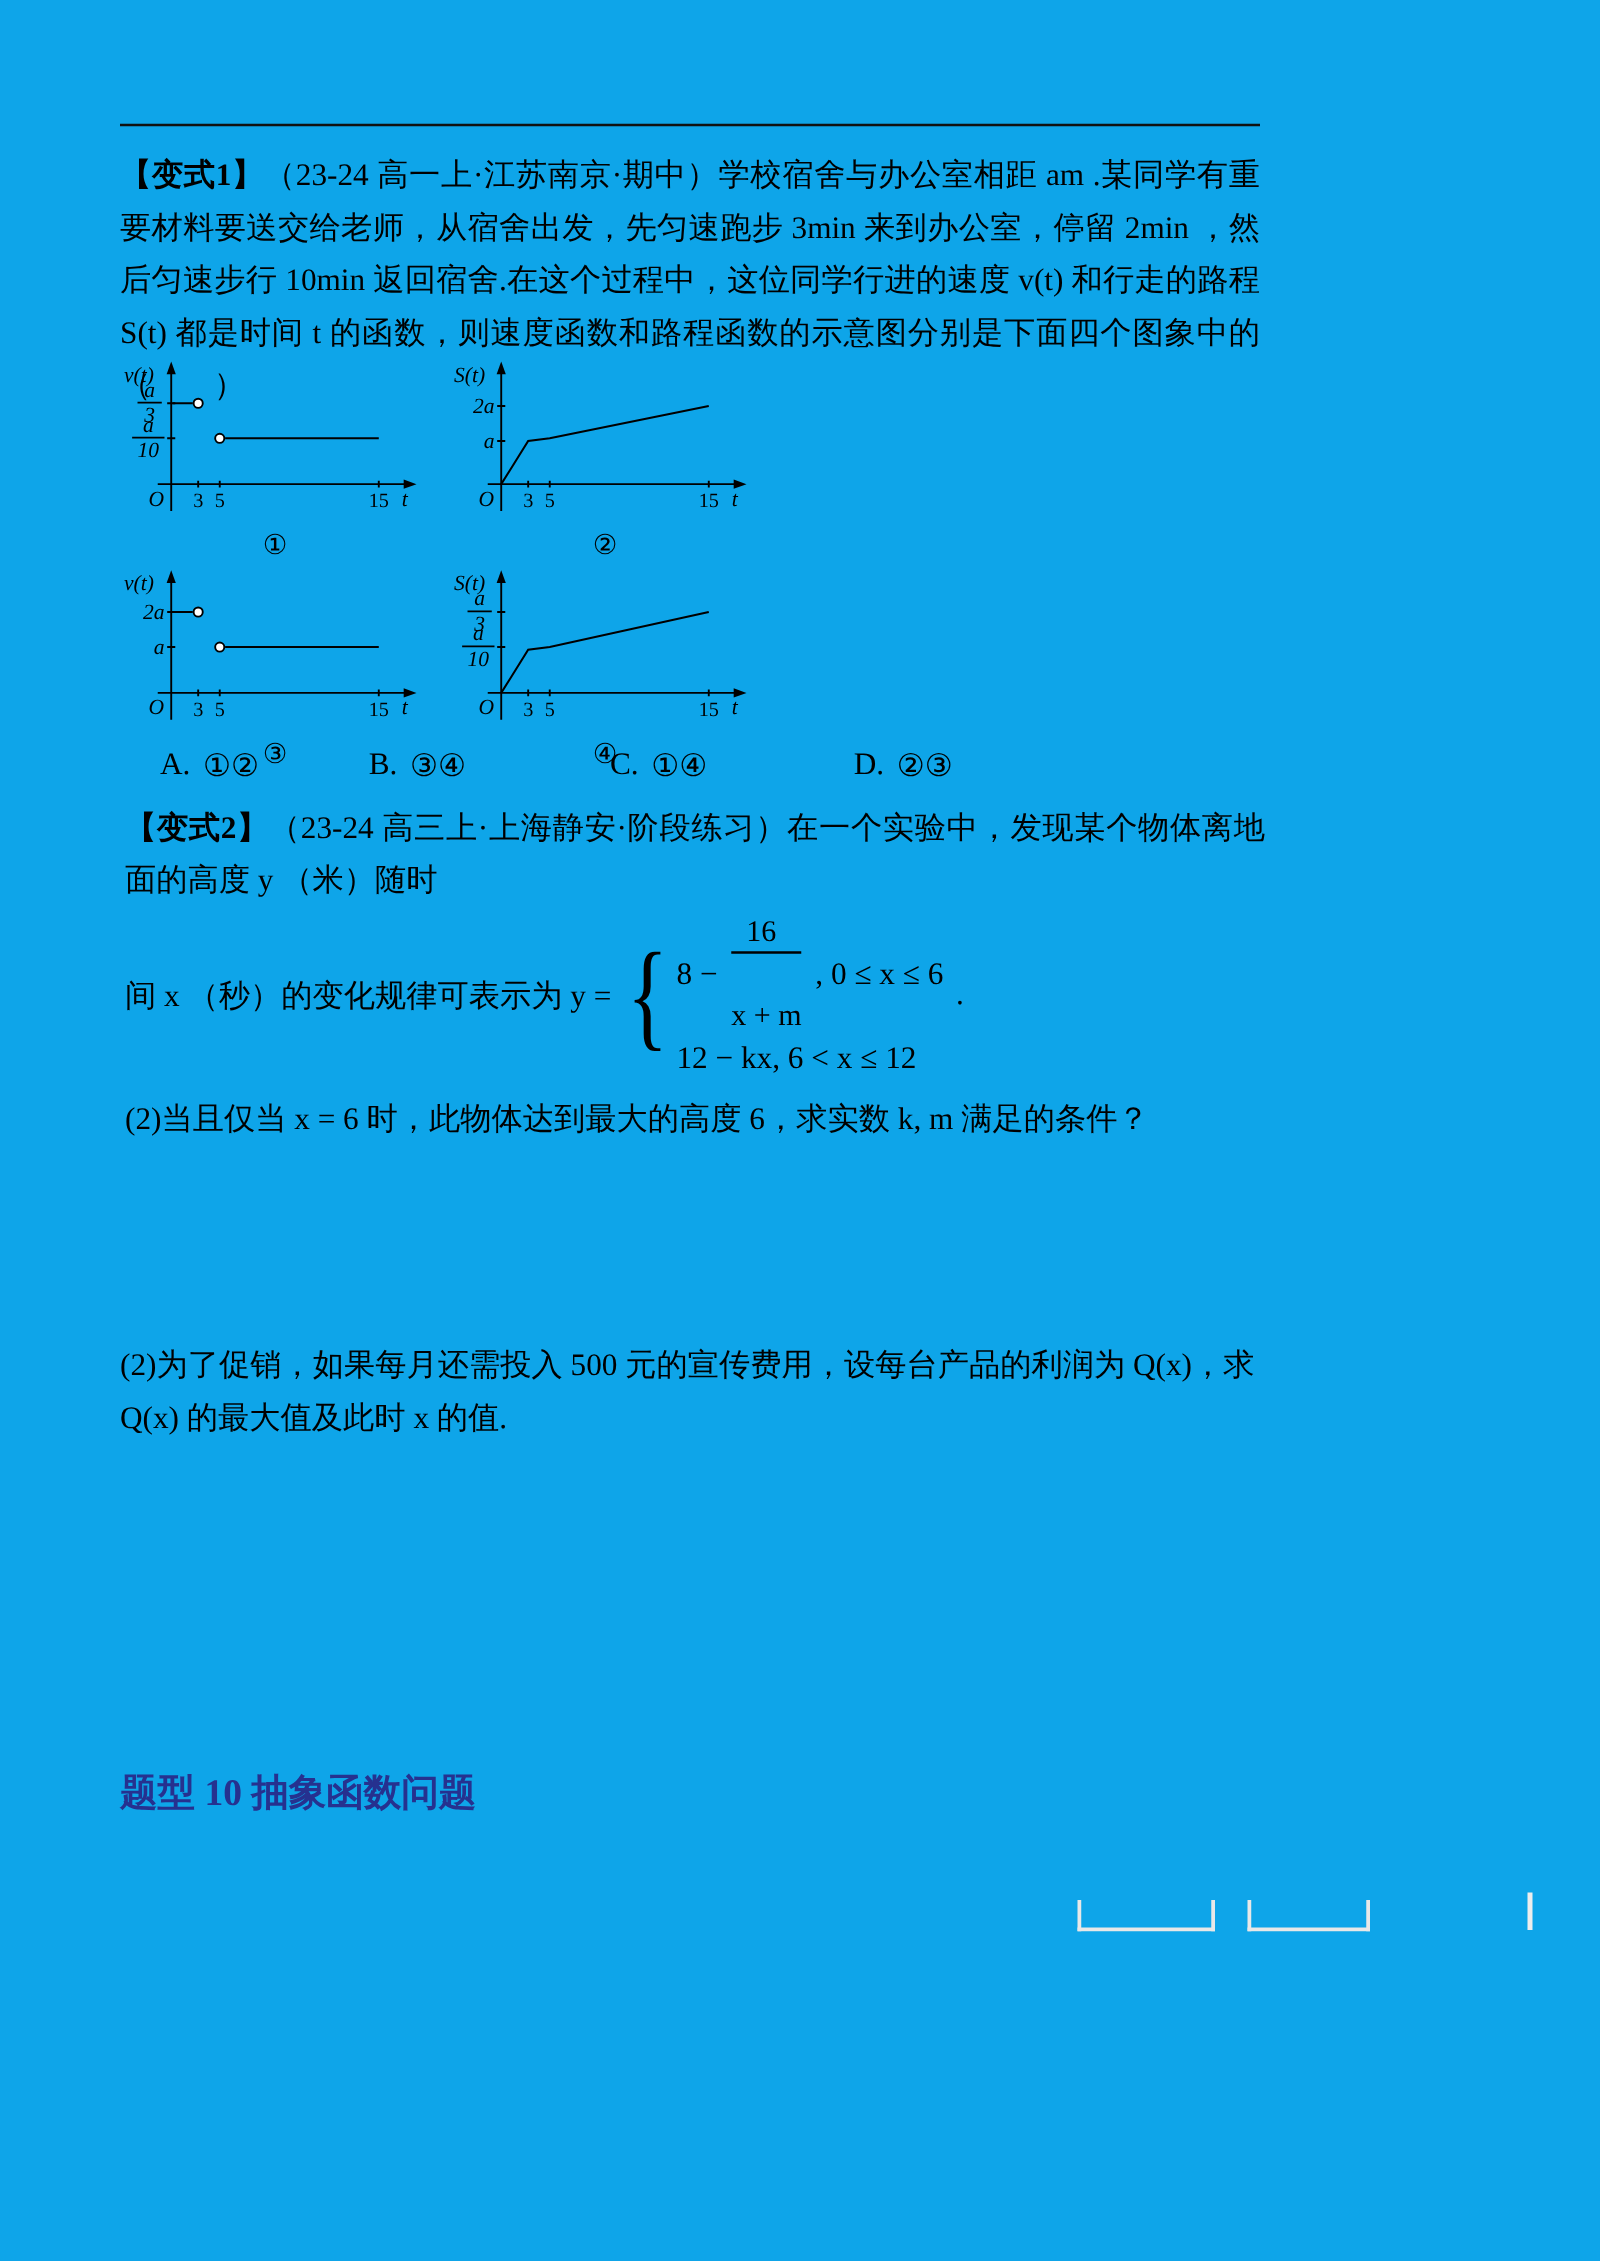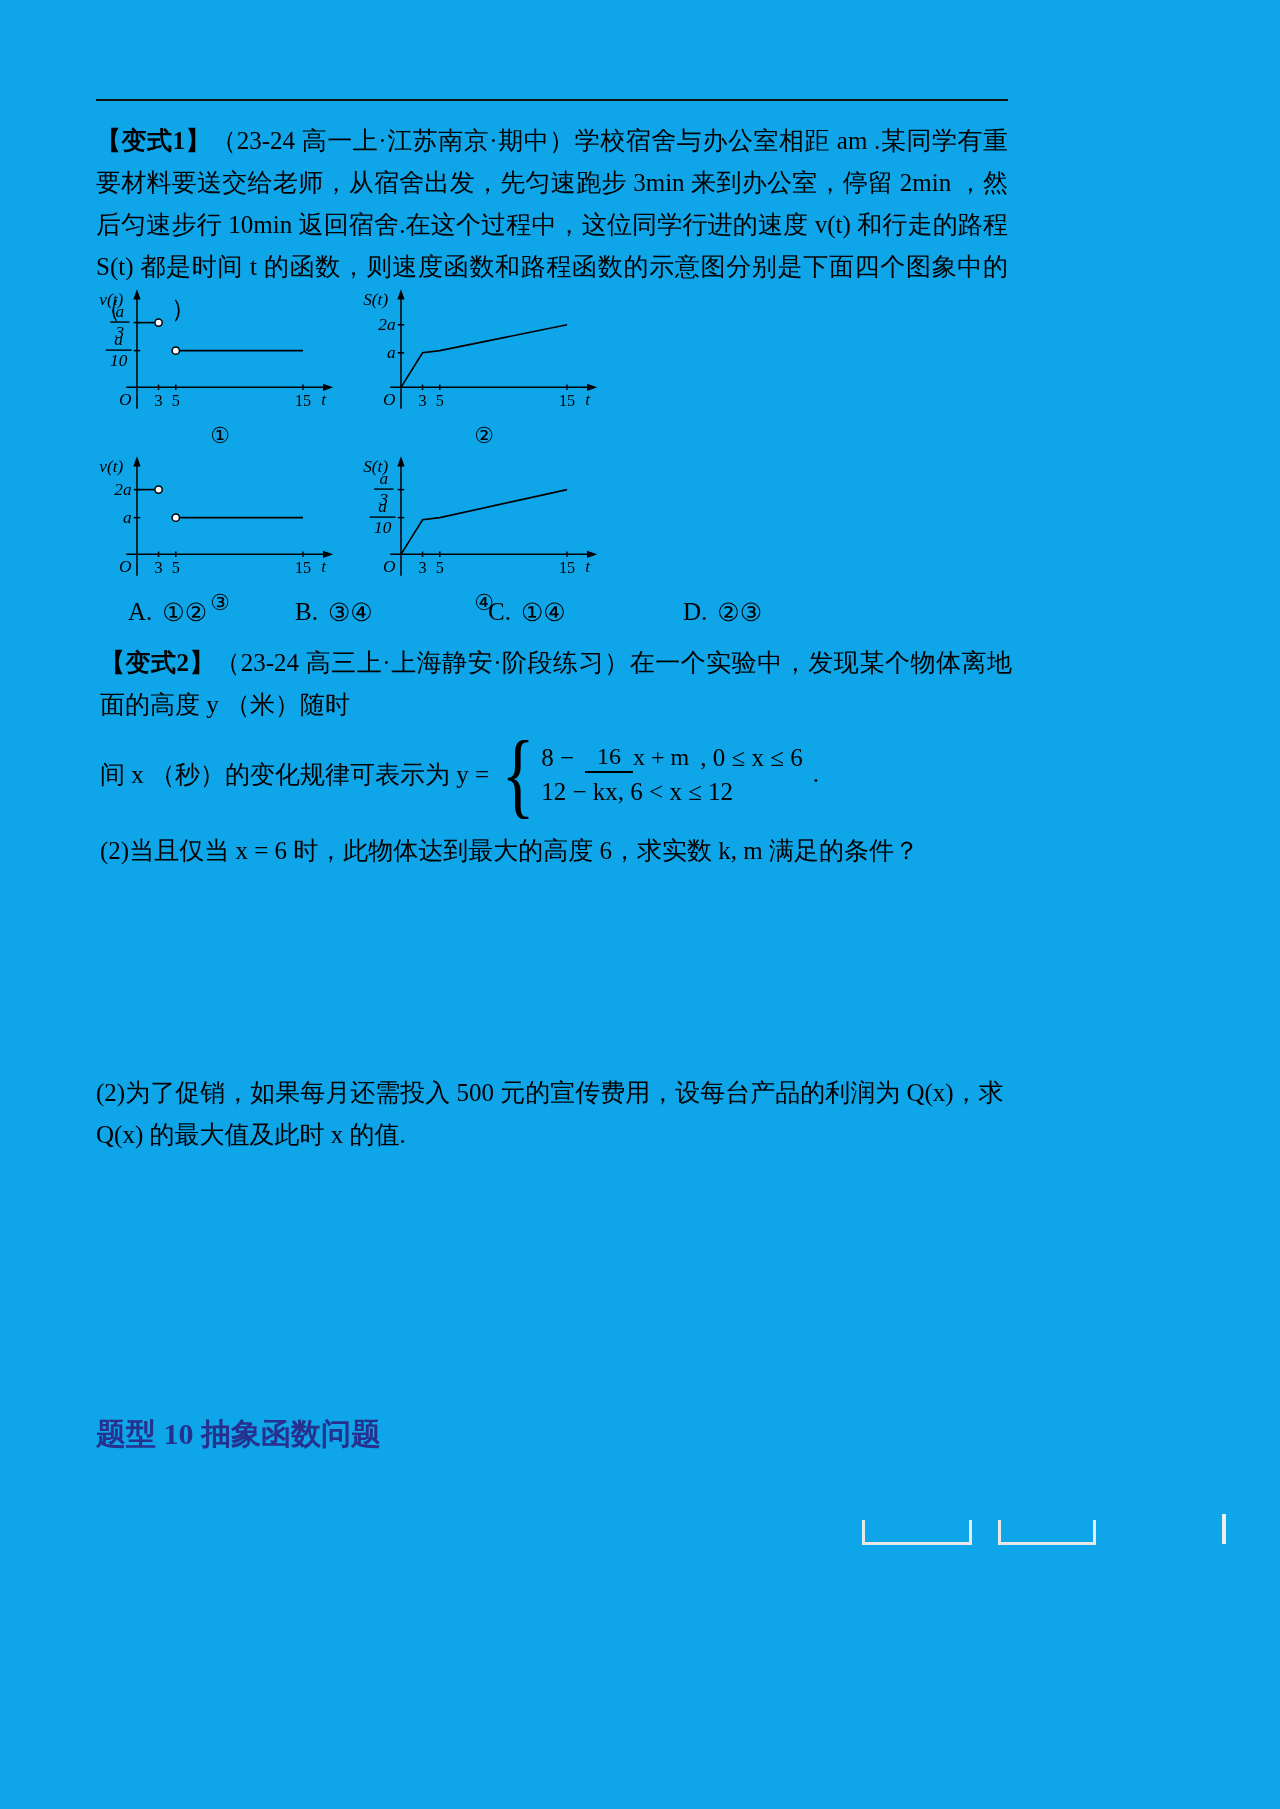--- a/index.html
+++ b/index.html
@@ -30,21 +30,21 @@
   .opt:nth-child(1){width:167px;}
   .opt:nth-child(2){width:193px;}
   .opt:nth-child(3){width:195px;}
 
   
   .p2block{left:100px;top:642px;width:912px;}
   .formula{display:flex;align-items:center;font-size:25px;margin-top:6px;}
   .brace{font-size:96px;line-height:.88;font-weight:400;display:inline-block;transform:scaleX(.72);margin:0 0 0 6px;}
   .cases{display:inline-flex;flex-direction:column;align-items:flex-start;gap:5px;}
   .case{display:inline-flex;align-items:center;gap:7px;}
-  .frac{display:inline-flex;align-items:center;line-height:1.2;font-size:24px;margin:0 4px;}
+  .frac{display:inline-flex;flex-direction:column;line-height:1.2;font-size:24px;margin:0 4px;gap:36px;}
   .fnum{padding:0 12px;border-bottom:2px solid #000;}
   .fend{margin-left:10px;}
   .p2block .q{margin-top:14px;}
 
   
   .p3block{left:96px;top:1062px;width:912px;}
   .p3block .q{margin-top:10px;}
 
   .heading{position:absolute;left:96px;top:1414px;margin:0;font-size:30px;font-weight:bold;color:#26318f;font-family:"Liberation Serif","DejaVu Serif",serif;}
   .pagenum{position:absolute;left:96px;top:1466px;width:912px;text-align:center;font-size:22px;}

